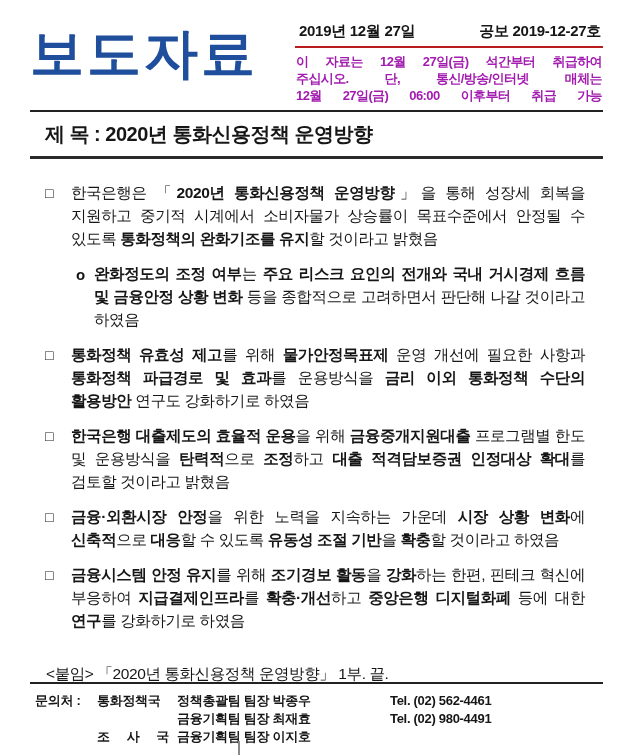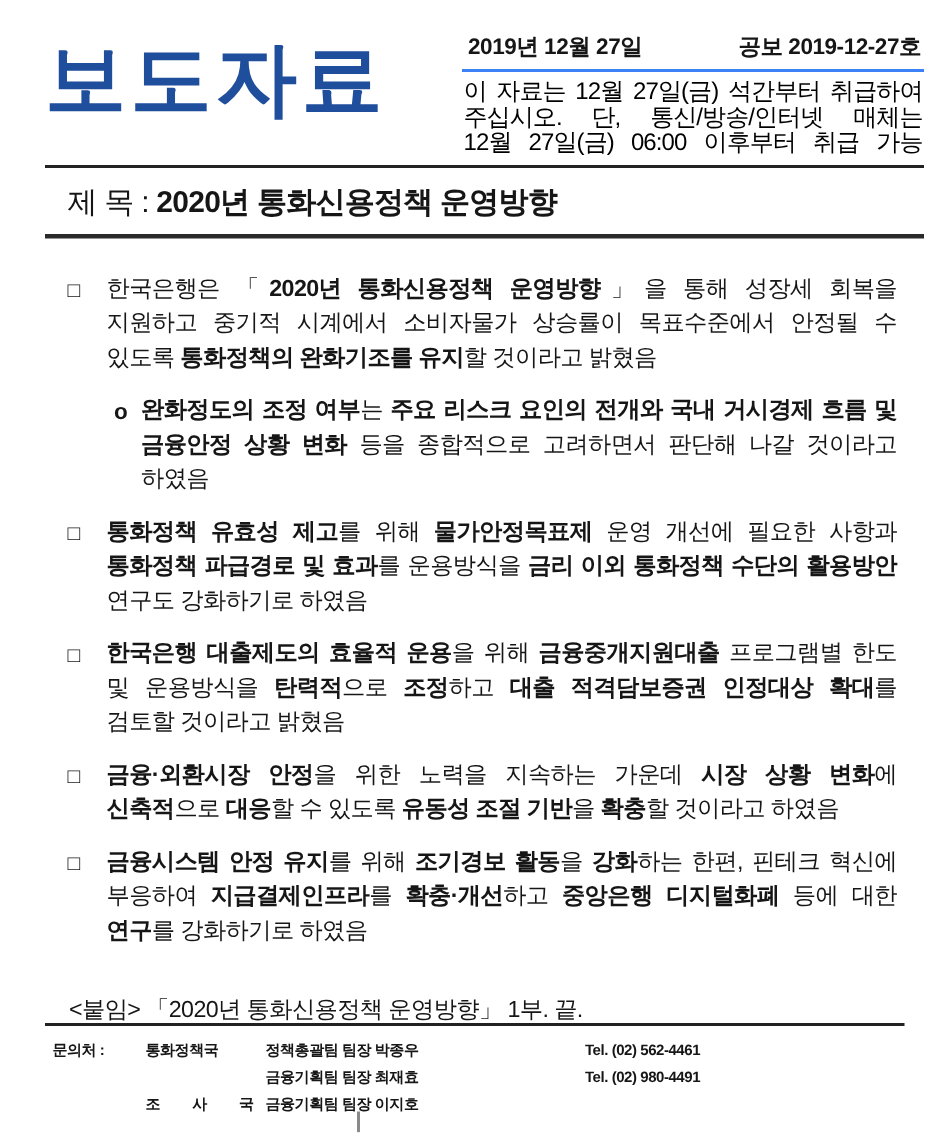--- a/index.html
+++ b/index.html
@@ -4,48 +4,48 @@
 <style>
   * { margin:0; padding:0; box-sizing:border-box; }
   html,body { background:#ffffff; }
   body {
     width:628px; height:755px;
     font-family:"Liberation Sans","DejaVu Sans",sans-serif;
     color:#161616;
   }
   .page {
     position:relative; width:628px; height:755px;
-    padding:16px 12px 0 30px; overflow:hidden; background:#fff;
+    padding:16px 25px 0 30px; overflow:hidden; background:#fff;
   }
   
   .header { display:flex; justify-content:space-between; align-items:flex-start; }
   .logo {
     font-size:54px; font-weight:600; letter-spacing:3px;
     color:#1F4E9C; margin-top:10px; line-height:1;
   }
   .header-right { width:308px; }
   .date-row {
     display:flex; justify-content:space-between;
     font-size:15px; font-weight:600; letter-spacing:-0.3px;
-    padding:6px 2px 5px 4px; border-bottom:2px solid #3b82f6;
+    padding:6px 2px 5px 4px; border-bottom:2px solid #b91c1c;
   }
   .embargo {
     padding:5px 1px 4px 1px;
-    font-size:16px; font-weight:400; letter-spacing:-0.6px;
-    color:#000000; line-height:17px;
+    font-size:13px; font-weight:700; letter-spacing:-0.6px;
+    color:#a21caf; line-height:17px;
   }
   .embargo-line { text-align:justify; text-align-last:justify; }
   
   .title-bar {
     margin-top:2px;
     border-top:2px solid #222; border-bottom:3px solid #2a2a2a;
     padding:9px 4px 8px 15px;
     font-size:20px; letter-spacing:-0.5px;
   }
-  .title-bar .label { font-weight:400;margin-top:32px; }
+  .title-bar .label { font-weight:700;margin-top:32px; }
   .title-bar .title-text { font-weight:700; }
   
   .body-section { padding:22px 18px 0 15px; }
   .item {
     display:flex; align-items:flex-start;
     font-size:15.5px; line-height:23px; letter-spacing:-0.4px;
     margin-bottom:12px;
   }
   .item .marker { flex:0 0 20px; margin-right:6px; font-size:14px; padding-top:1px; }
   .item.indent { margin-left:31px; }
@@ -54,21 +54,21 @@
   .b { font-weight:700; }
   .attachment {
     font-size:15.5px; letter-spacing:-0.4px; line-height:23px;
     padding:2px 0 0 1px;
     margin-top:28px;
   }
   
   .footer {
     position:absolute; left:30px; right:25px; top:682px;
     border-top:2px solid #222; padding:8px 0 0 5px;
-    font-size:10px; font-weight:600; letter-spacing:-0.3px;
+    font-size:13px; font-weight:600; letter-spacing:-0.3px;
   }
   .frow { display:grid; grid-template-columns:62px 80px 213px auto; line-height:18px; }
   .frow .dept { text-align:justify; text-align-last:justify; padding-right:8px; }
   .page-tick {
     position:absolute; left:238px; bottom:0; width:2px; height:14px; background:#8a8a8a;
   }
 </style>
 </head>
 <body>
 

